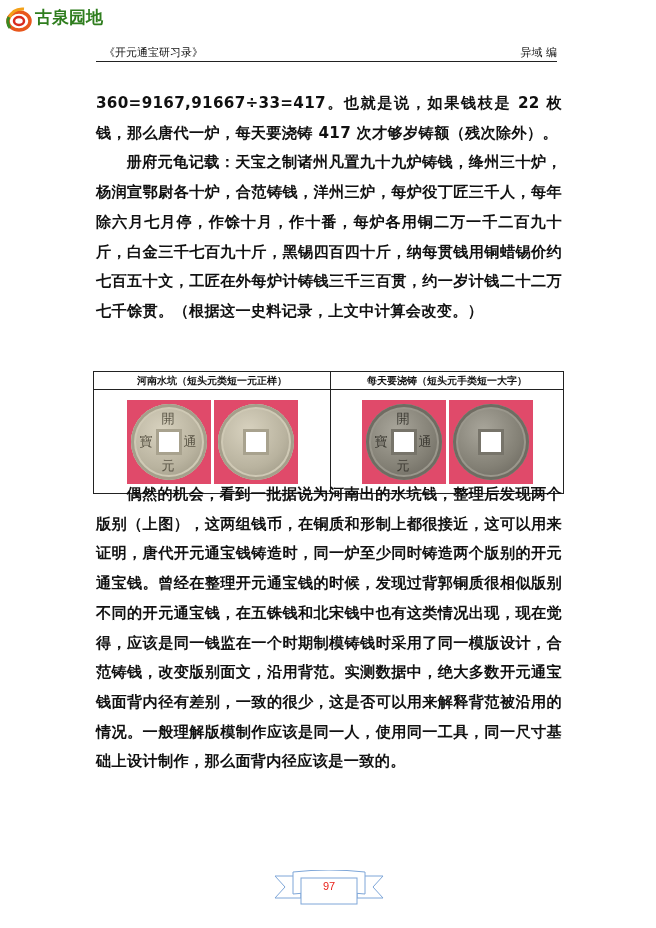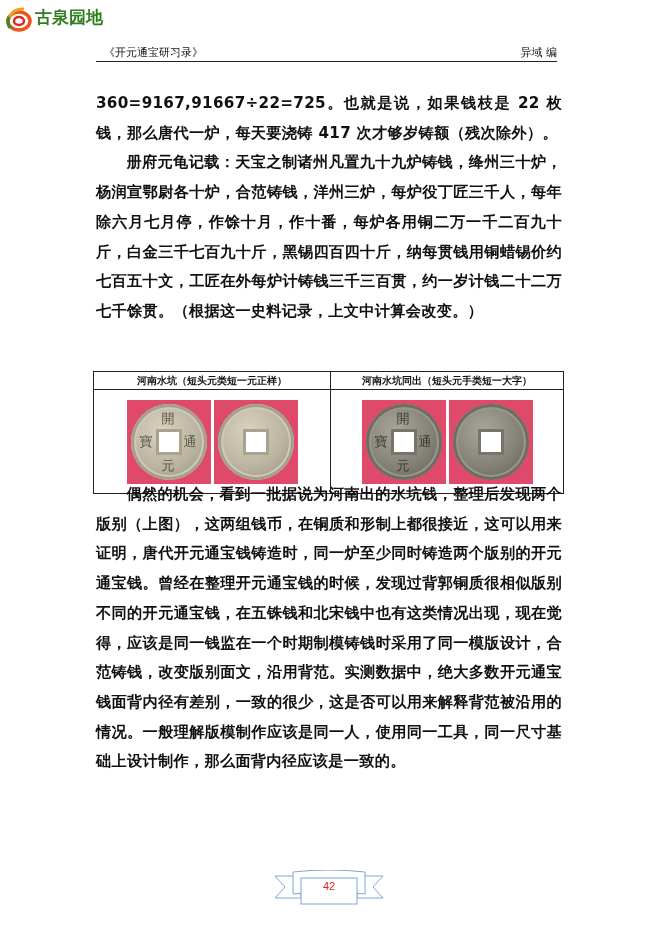--- a/index.html
+++ b/index.html
@@ -51,29 +51,29 @@
   </div>
   <span class="logo-text">古泉园地</span>
 </div>
 
 <div class="running-head">
   <span class="l">《开元通宝研习录》</span>
   <span class="r">异域 编</span>
 </div>
 
 <div class="body-text" id="block1">
-  <p>360=9167,91667÷22=725。也就是说，如果钱枝是 22 枚钱，那么唐代一炉，每天要浇铸 417 次才够岁铸额（残次除外）。</p>
+  <p>360=9167,91667÷33=417。也就是说，如果钱枝是 22 枚钱，那么唐代一炉，每天要浇铸 417 次才够岁铸额（残次除外）。</p>
   <p class="indent">册府元龟记载：天宝之制诸州凡置九十九炉铸钱，绛州三十炉，杨润宣鄂尉各十炉，合范铸钱，洋州三炉，每炉役丁匠三千人，每年除六月七月停，作馀十月，作十番，每炉各用铜二万一千二百九十斤，白金三千七百九十斤，黑锡四百四十斤，纳每贯钱用铜蜡锡价约七百五十文，工匠在外每炉计铸钱三千三百贯，约一岁计钱二十二万七千馀贯。（根据这一史料记录，上文中计算会改变。）</p>
 </div>
 
 <table class="coins">
   <tbody>
       <tr>
     <th style="width:236px">河南水坑（短头元类短一元正样）</th>
-    <th>河南水坑同出（短头元手类短一大字）</th>
+    <th>每天要浇铸（短头元手类短一大字）</th>
   </tr>
   <tr>
     <td>
       <div class="coin-pair">
         <div class="coin-photo">
           <div class="coin">
             <span class="ch top">開</span>
             <span class="ch bottom">元</span>
             <span class="ch right">通</span>
             <span class="ch left">寶</span>
@@ -113,14 +113,14 @@
   <p class="indent">偶然的机会，看到一批据说为河南出的水坑钱，整理后发现两个版别（上图），这两组钱币，在铜质和形制上都很接近，这可以用来证明，唐代开元通宝钱铸造时，同一炉至少同时铸造两个版别的开元通宝钱。曾经在整理开元通宝钱的时候，发现过背郭铜质很相似版别不同的开元通宝钱，在五铢钱和北宋钱中也有这类情况出现，现在觉得，应该是同一钱监在一个时期制模铸钱时采用了同一模版设计，合范铸钱，改变版别面文，沿用背范。实测数据中，绝大多数开元通宝钱面背内径有差别，一致的很少，这是否可以用来解释背范被沿用的情况。一般理解版模制作应该是同一人，使用同一工具，同一尺寸基础上设计制作，那么面背内径应该是一致的。</p>
 </div>
 
 <div class="page-num">
   <svg width="112" height="36" viewBox="0 0 112 36">
     <path d="M2 6 L28 6 L28 28 L2 28 L12 17 Z" fill="#fff" stroke="#7ea6d8" stroke-width="1"></path>
     <path d="M110 6 L84 6 L84 28 L110 28 L100 17 Z" fill="#fff" stroke="#7ea6d8" stroke-width="1"></path>
     <path d="M20 2 Q56 -2 92 2 L92 24 Q56 20 20 24 Z" fill="#fff" stroke="#7ea6d8" stroke-width="1"></path>
     <rect x="28" y="8" width="56" height="26" fill="#fff" stroke="#7ea6d8" stroke-width="1"></rect>
   </svg>
-  <span>42</span>
+  <span>97</span>
 </div>
 
 </body></html>

